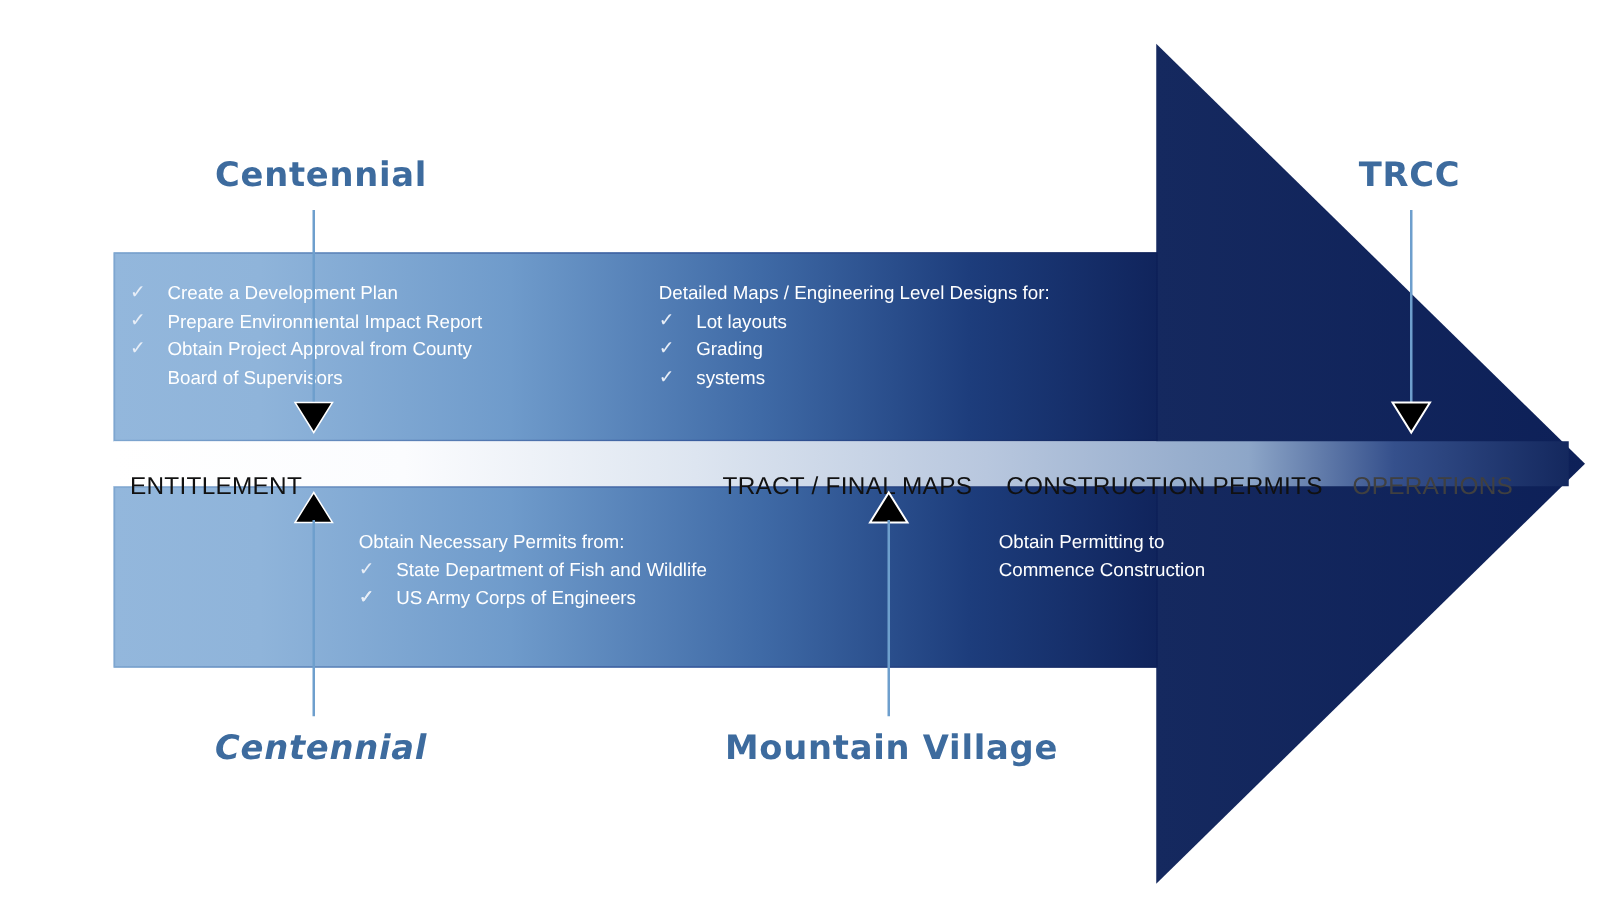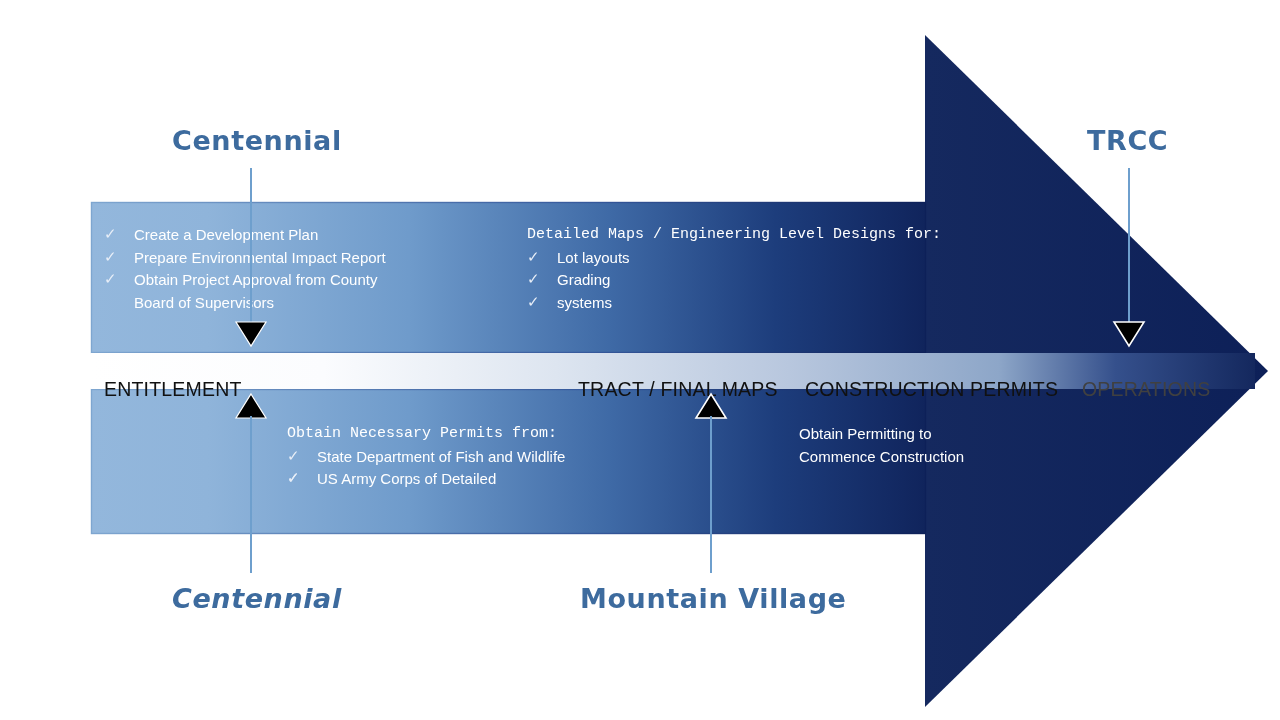--- a/index.html
+++ b/index.html
@@ -56,21 +56,20 @@
   .textblock {
     position: absolute;
     color: #ffffff;
     font-size: 15px;
     line-height: 22.5px;
     font-family: "Liberation Sans", sans-serif;
   }
   .tb-head {
     display: block;
     white-space: nowrap;
-    font-family: Liberation Mono, monospace;
   }
   .tb-list {
     list-style: none;
     margin: 0;
     padding: 0;
   }
   .tb-list li {
     position: relative;
     padding-left: 30px;
     white-space: nowrap;
@@ -210,21 +209,21 @@
     <ul class="tb-list">
       <li>
         <span class="ck">✓</span>
         <span>State  Department of Fish and Wildlife</span>
       </li>
       <li>
         <span class="ck">✓</span>
       </li>
       <li>
         <span class="ck">✓</span>
-        <span>US Army Corps of Detailed</span>
+        <span>US Army Corps of Engineers</span>
       </li>
     </ul>
   </div>
 
   <div class="textblock" style="left:799px; top:423px; width:240px;">
     <span class="wrap-line">Obtain Permitting  to</span>
     <span class="wrap-line">Commence Construction</span>
   </div>
 
   <div class="callout" style="left:172px; top:125px;">Centennial</div>

